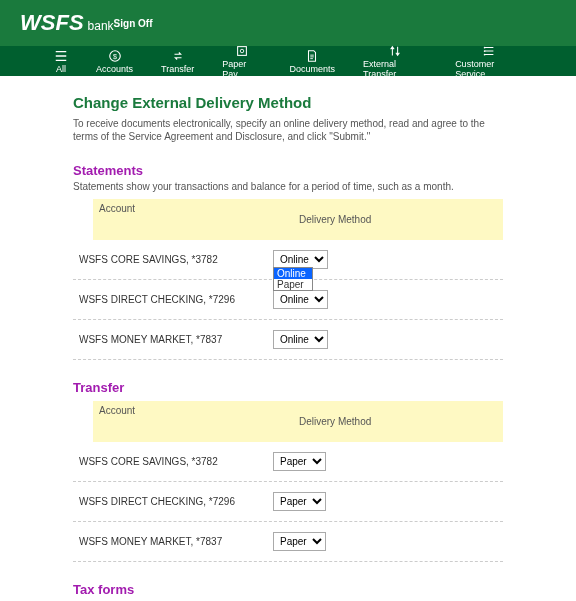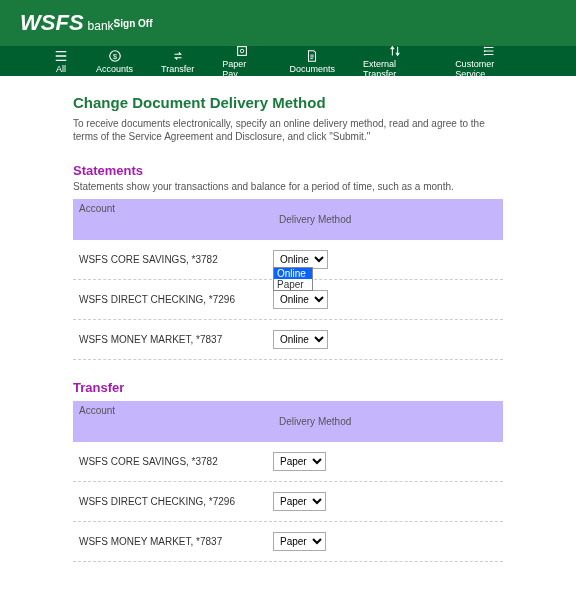--- a/index.html
+++ b/index.html
@@ -76,24 +76,25 @@
     margin-top: 20px;
     margin-bottom: 2px;
   }
   .intro, .section-desc {
     font-size: 10px;
     line-height: 1.3;
     color: #555;
   }
   .tbl-head {
     display: flex;
-    background: #c4b5fd;
+    background: #fef9c3;
     margin-top: 6px;
     font-size: 10px;
     color: #555;
+    margin-left: 20px;
   }
   .tbl-head .col1 { width: 200px; padding: 4px 6px; }
   .tbl-head .col2 { flex: 1; padding: 15px 6px; }
   .row {
     display: flex;
     align-items: center;
     border-bottom: 1px dashed #ccc;
     padding: 10px 0 10px 6px;
   }
   .row .acct {
@@ -184,21 +185,21 @@
         <path d="M3 4h10M3 8h10M3 12h10" stroke="#fff" stroke-width="1.2"></path>
         <circle cx="3" cy="4" r="1" fill="#fff"></circle>
         <circle cx="3" cy="8" r="1" fill="#fff"></circle>
         <circle cx="3" cy="12" r="1" fill="#fff"></circle>
       </svg>
     <span>Customer Service</span>
   </div>
 </div>
 
 <div class="content">
-  <h1>Change Document Delivery Method</h1>
+  <h1>Change External Delivery Method</h1>
   <p class="intro">To receive documents electronically, specify an online delivery method, read and agree to the terms of the Service Agreement and Disclosure, and click "Submit."</p>
 
   <h2>Statements</h2>
   <p class="section-desc">Statements show your transactions and balance for a period of time, such as a month.</p>
   <div class="tbl-head">
     <div class="col1">Account</div>
     <div class="col2">Delivery Method</div>
   </div>
   <div class="row">
     <div class="acct">WSFS CORE SAVINGS, *3782</div>
@@ -252,14 +253,15 @@
   </div>
   <div class="row">
     <div class="acct">WSFS MONEY MARKET, *7837</div>
     <div class="method">
       <select>
         <option>Paper</option>
       </select>
     </div>
   </div>
 
+  <h2>Tax forms</h2>
 
 </div>
 
 </body></html>

